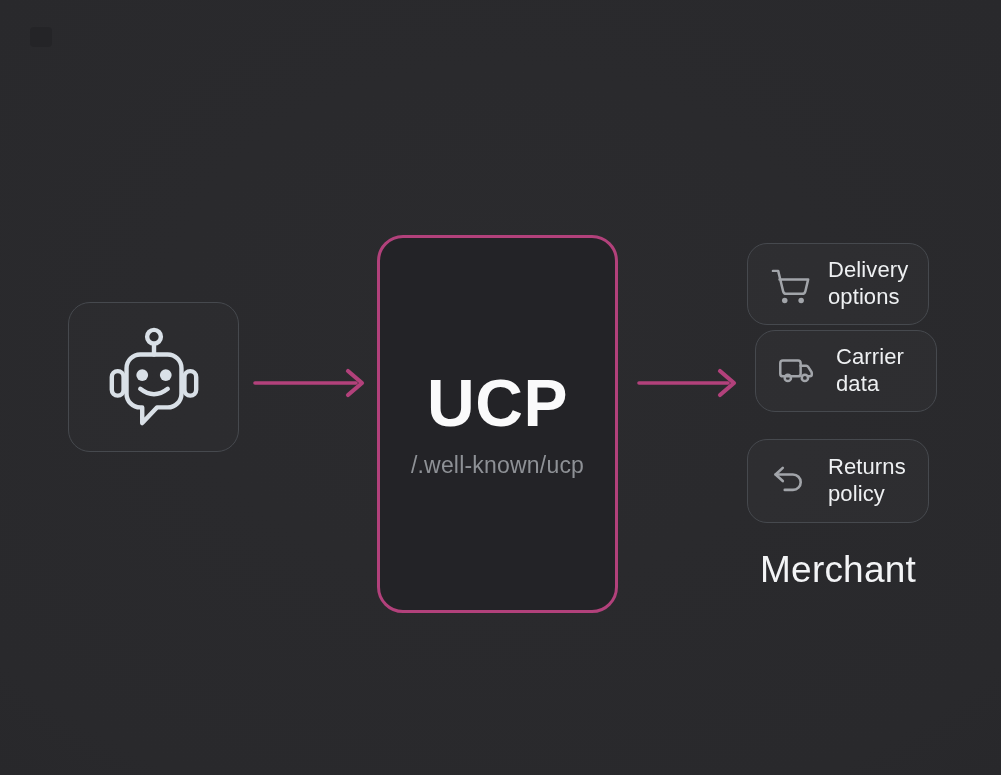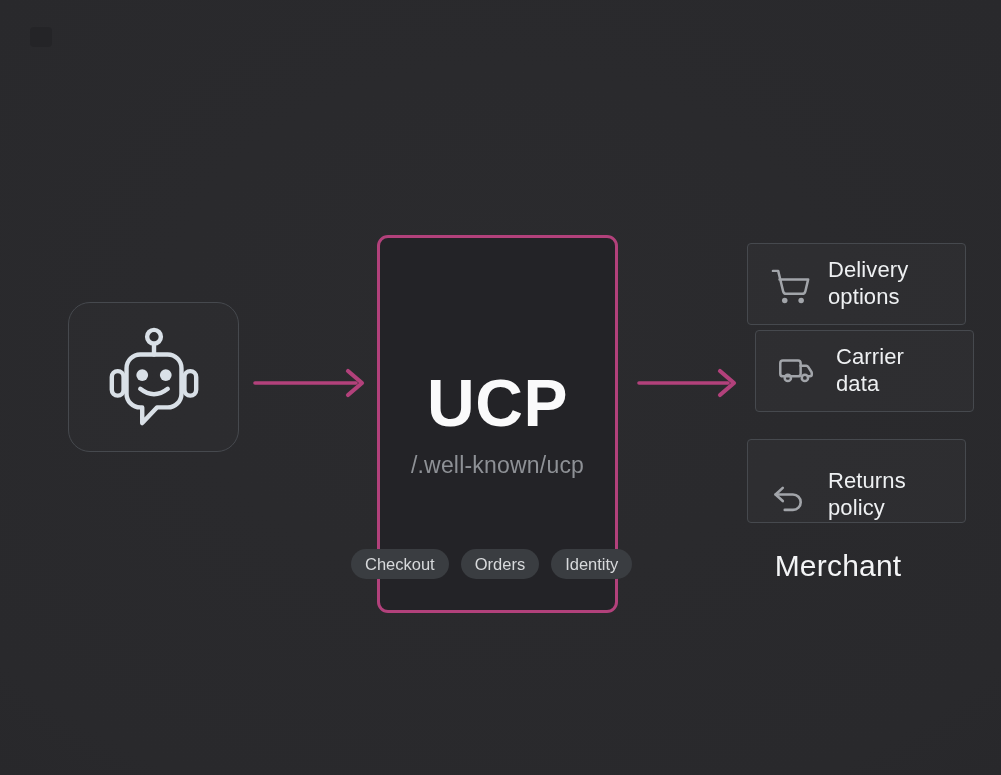--- a/index.html
+++ b/index.html
@@ -37,52 +37,52 @@
     position:absolute;left:68px;top:471px;width:169px;text-align:center;
     font-size:31px;font-weight:500;color:var(--text-primary);letter-spacing:.2px;
   }
   
   .arrow{position:absolute;color:var(--accent-pink);}
   .arrow1{left:252px;top:365px;}
   .arrow2{left:636px;top:365px;}
   
   .ucp-box{
     position:absolute;left:377px;top:235px;width:241px;height:378px;
-    box-sizing:border-box;border:3.5px solid var(--accent-pink);border-radius:11px;
+    box-sizing:border-box;border:3.5px solid var(--accent-pink);border-radius:26px;
     background:var(--ucp-bg);
     display:flex;flex-direction:column;align-items:center;justify-content:center;gap:16px;
   }
   .ucp-title{
     font-size:66px;font-weight:800;color:#fafafb;letter-spacing:.5px;line-height:1;
   }
   .ucp-subtitle{
     font-size:23px;color:var(--text-muted);letter-spacing:.2px;
   }
   
   .chips{position:absolute;left:351px;top:549px;display:flex;gap:12px;}
   .chip{
     height:30px;line-height:30px;padding:0 14px;border-radius:15px;
     background:var(--chip-bg);color:var(--chip-text);font-size:16.5px;white-space:nowrap;
   }
   
   .card{
-    position:absolute;left:747px;width:219px;height:82px;box-sizing:border-box;
-    border:1.5px solid var(--box-border);border-radius:4px;background:var(--card-bg);
+    position:absolute;left:747px;width:182px;height:82px;box-sizing:border-box;
+    border:1.5px solid var(--box-border);border-radius:20px;background:var(--card-bg);
     display:flex;align-items:center;padding-left:21px;gap:17px;
   }
   .card svg{color:var(--icon-gray);flex:0 0 auto;}
   .card1{top:243px;}
   .card2{top:330px;margin-left:8px;}
-  .card3{top:439px;height:84px;align-items:flex-end;}
+  .card3{top:439px;height:84px;}
   .card-label{
     font-size:22px;line-height:1.22;font-weight:500;color:#eef0f2;width:102px;letter-spacing:.1px;
   }
   .merchant-label{
     position:absolute;left:747px;top:549px;width:182px;text-align:center;
-    font-size:30px;font-weight:500;color:var(--text-primary);letter-spacing:.2px;
+    font-size:37px;font-weight:500;color:var(--text-primary);letter-spacing:.2px;
   }
 </style>
 </head>
 <body>
 
 <div class="stage">
 
   <div class="artifact"></div>
 
   <div class="agent-box">
@@ -101,25 +101,20 @@
   <svg class="arrow arrow1" width="116" height="36" viewBox="0 0 116 36" fill="none" stroke="currentColor" stroke-linecap="round" stroke-linejoin="round">
     <path d="M3 18 H104" stroke-width="3.6"></path>
     <path d="M96 6 L110 18 L96 30" stroke-width="4.2"></path>
   </svg>
 
   <div class="ucp-box">
     <div class="ucp-title">UCP</div>
     <div class="ucp-subtitle">/.well-known/ucp</div>
   </div>
 
-  <div class="chips">
-    <div class="chip">Checkout</div>
-    <div class="chip">Orders</div>
-    <div class="chip">Identity</div>
-  </div>
 
   <svg class="arrow arrow2" width="104" height="36" viewBox="0 0 104 36" fill="none" stroke="currentColor" stroke-linecap="round" stroke-linejoin="round">
     <path d="M3 18 H92" stroke-width="3.6"></path>
     <path d="M84 6 L98 18 L84 30" stroke-width="4.2"></path>
   </svg>
 
   <div class="card card1">
     <svg width="42" height="42" viewBox="0 0 64 64" fill="none" stroke="currentColor" stroke-width="3.8" stroke-linecap="round" stroke-linejoin="round">
       <path d="M6 12 h8 l7.5 31 a5 5 0 0 0 5 4 h24 a5 5 0 0 0 4.9 -4 l4.3 -18 H16"></path>
       <circle cx="24" cy="57" r="4.2" fill="currentColor" stroke="none"></circle>

